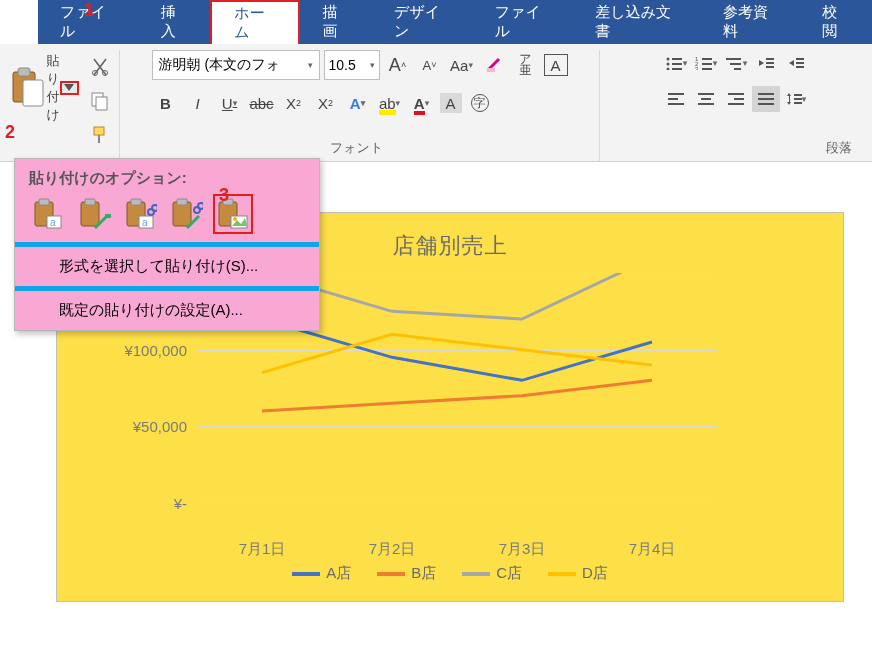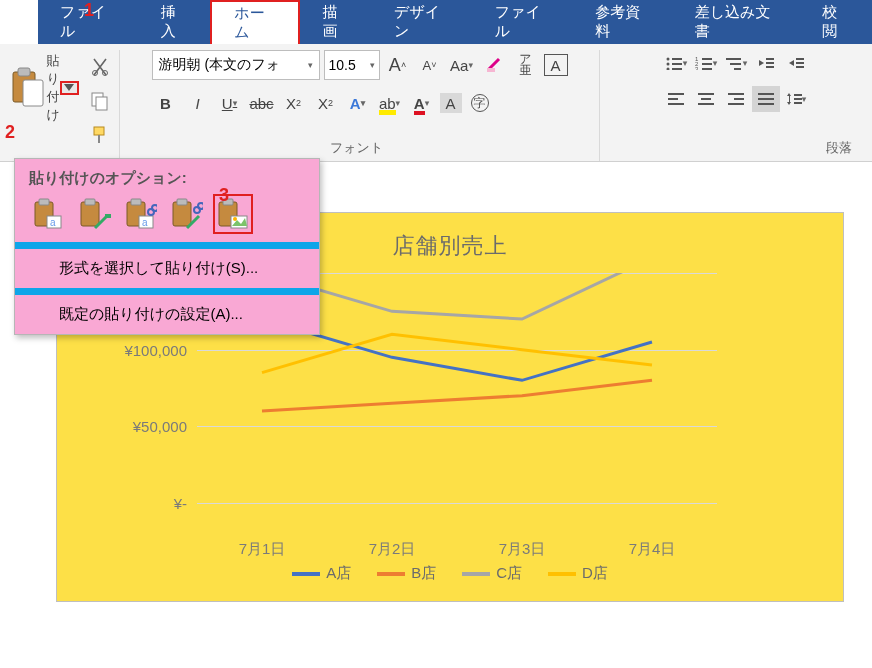--- a/index.html
+++ b/index.html
@@ -100,21 +100,21 @@
     padding:10px 14px 6px 14px; font-weight:bold; color:#555;
   }
   .paste-opts { display:flex; gap:6px; padding:0 14px 8px 14px;}
   .paste-opt {
     width:40px; height:40px; display:flex; align-items:center; justify-content:center;
     position:relative;
   }
   .paste-opt.hl { border:2px solid #e02020; }
   .paste-menu-item {
     padding:10px 22px 10px 44px;
-    border-top:7px solid #0ea5e9;
+    border-top:5px solid #0ea5e9;
   }
   
   .chart-box {
     position:absolute;
     left:56px; top:212px;
     width:788px; height:390px;
     border:1px solid #bfbfbf;
     background:#fde047;
   }
   .chart-title {
@@ -159,22 +159,22 @@
 <div class="callout" style="left:0px;  top:122px;">2</div>
 <div class="callout" style="left:214px; top:185px;">3</div>
 
 <div class="tabstrip">
   <div class="tab">ファイル</div>
   <div class="tab">挿入</div>
   <div class="tab active">ホーム</div>
   <div class="tab">描画</div>
   <div class="tab">デザイン</div>
   <div class="tab">ファイル</div>
+  <div class="tab">差し込み文書</div>
   <div class="tab">参考資料</div>
-  <div class="tab">差し込み文書</div>
   <div class="tab">校閲</div>
 </div>
 
 <div class="ribbon">
 
   <div class="group" style="width:120px;">
     <div class="group-body">
       <div class="paste-col">
         <div class="paste-icon">
           <svg width="40" height="42" viewBox="0 0 40 42">

